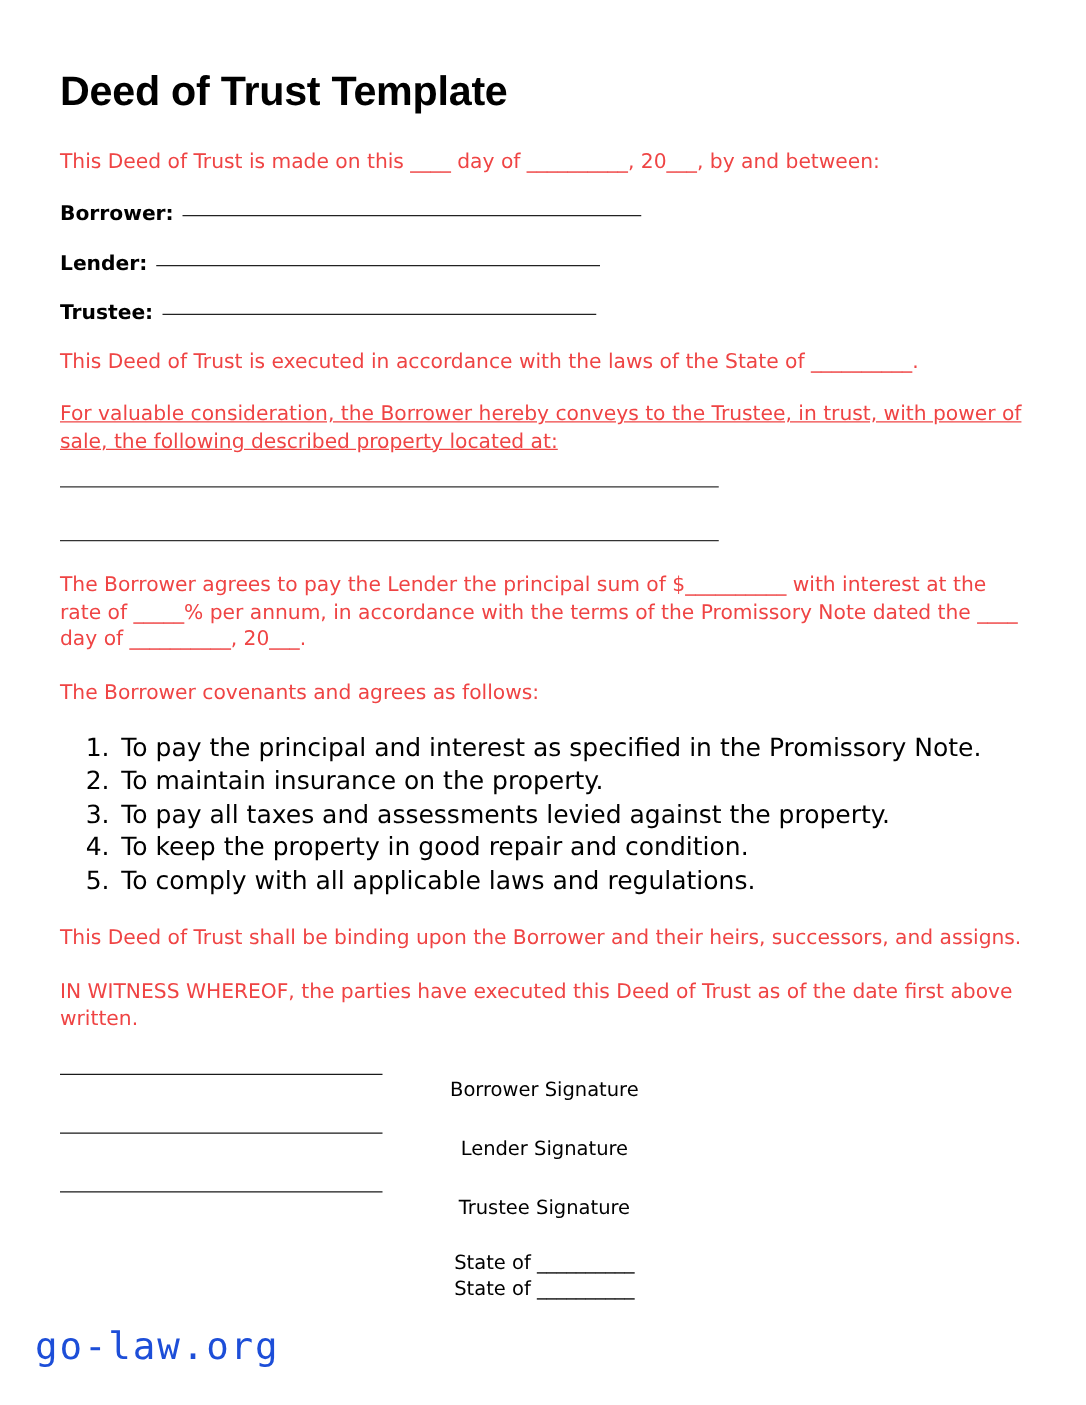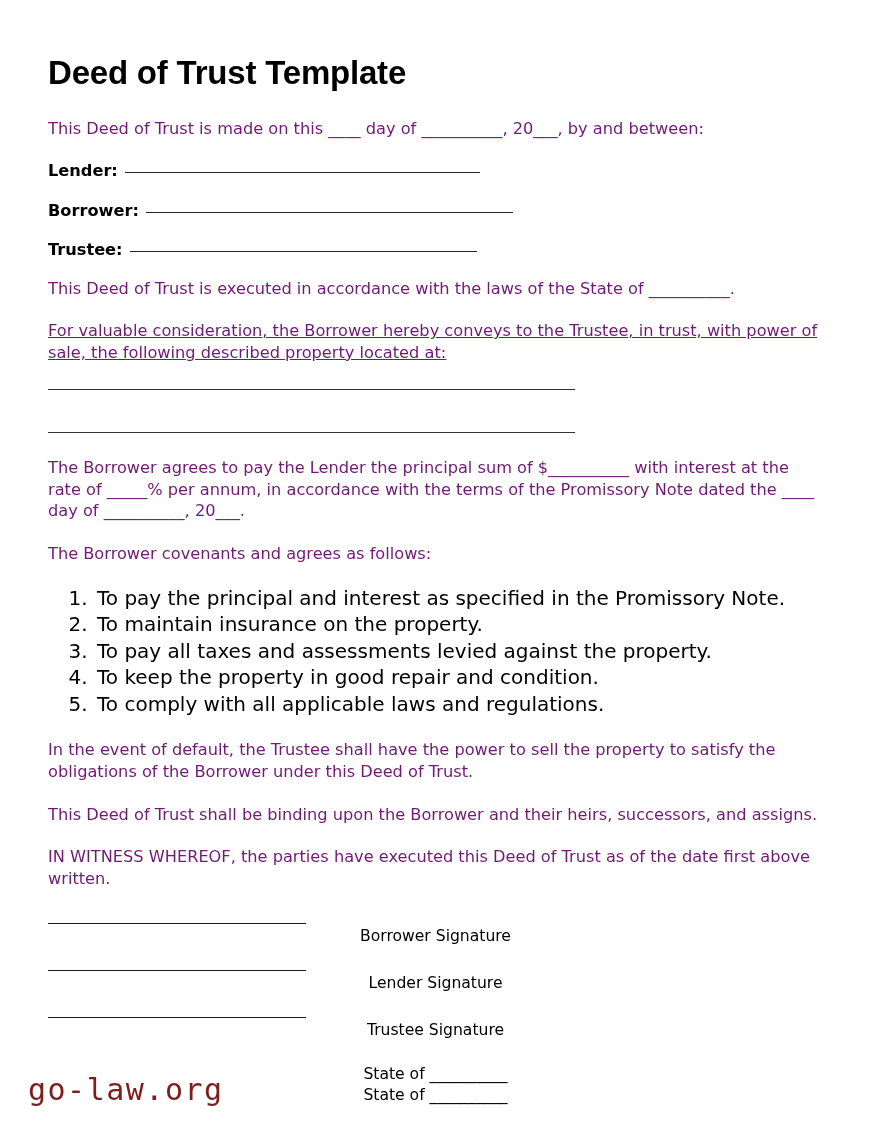--- a/index.html
+++ b/index.html
@@ -41,21 +41,21 @@
     margin: 0 0 26px 0;
     color: #000;
   }
 
   
   .para {
     font-family: "DejaVu Sans", sans-serif;
     font-size: 16.2px;
     line-height: 1.33;
     margin: 0 0 21px 0;
-    color: #701a75;
+    color: #ef4444;
     text-align: left;
   }
   .para.tight { margin-bottom: 19px; text-decoration: underline; }
 
   
   .party-line {
     font-size: 16.2px;
     line-height: 1.3;
     margin: 0 0 18px 0;
     display: flex;
@@ -126,43 +126,42 @@
   }
 
   
   .footer-mark {
     position: absolute;
     left: 28px;
     top: 1060px;
     font-family: "DejaVu Sans Mono", monospace;
     font-size: 30px;
     letter-spacing: 1.5px;
-    color: #7f1d1d;
+    color: #1d4ed8;
     white-space: nowrap;
-    margin-top: 12px;
   }
 </style>
 </head>
 <body>
 
 <div class="page">
   <div class="content">
 
     <h1 class="doc-title">Deed of Trust Template</h1>
 
     <p class="para">This Deed of Trust is made on this ____ day of __________, 20___, by and between:</p>
 
     <div class="party-line">
+      <span class="party-label">Borrower:</span>
+      <span class="party-blank blank-w-borrower"></span>
+    </div>
+
+    <div class="party-line">
       <span class="party-label">Lender:</span>
       <span class="party-blank blank-w-lender"></span>
-    </div>
-
-    <div class="party-line">
-      <span class="party-label">Borrower:</span>
-      <span class="party-blank blank-w-borrower"></span>
     </div>
 
     <div class="party-line">
       <span class="party-label">Trustee:</span>
       <span class="party-blank blank-w-trustee"></span>
     </div>
 
     <p class="para">This Deed of Trust is executed in accordance with the laws of the State of __________.</p>
 
     <p class="para tight">For valuable consideration, the Borrower hereby conveys to the Trustee, in trust, with power of sale, the following described property located at:</p>
@@ -175,21 +174,20 @@
     <p class="para">The Borrower covenants and agrees as follows:</p>
 
     <ol class="covenants">
       <li>To pay the principal and interest as specified in the Promissory Note.</li>
       <li>To maintain insurance on the property.</li>
       <li>To pay all taxes and assessments levied against the property.</li>
       <li>To keep the property in good repair and condition.</li>
       <li>To comply with all applicable laws and regulations.</li>
     </ol>
 
-    <p class="para">In the event of default, the Trustee shall have the power to sell the property to satisfy the obligations of the Borrower under this Deed of Trust.</p>
 
     <p class="para">This Deed of Trust shall be binding upon the Borrower and their heirs, successors, and assigns.</p>
 
     <p class="para">IN WITNESS WHEREOF, the parties have executed this Deed of Trust as of the date first above written.</p>
 
     <div class="sig-area">
 
       <div class="sig-block">
         <div class="sig-rule"></div>
         <div class="sig-label">Borrower Signature</div>

